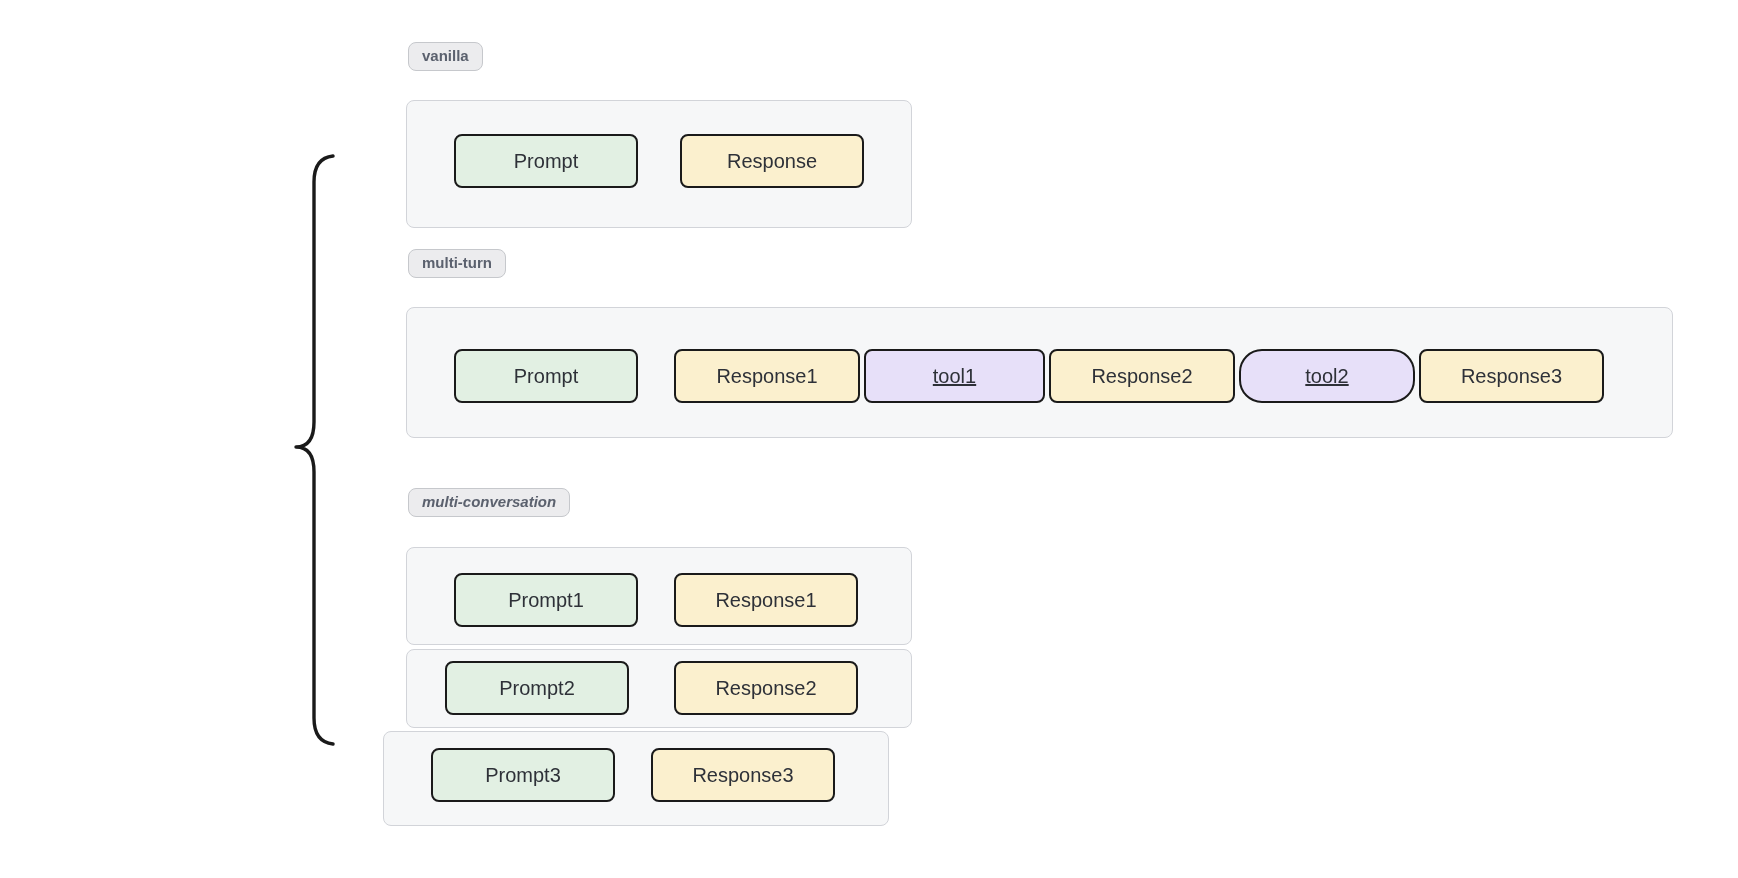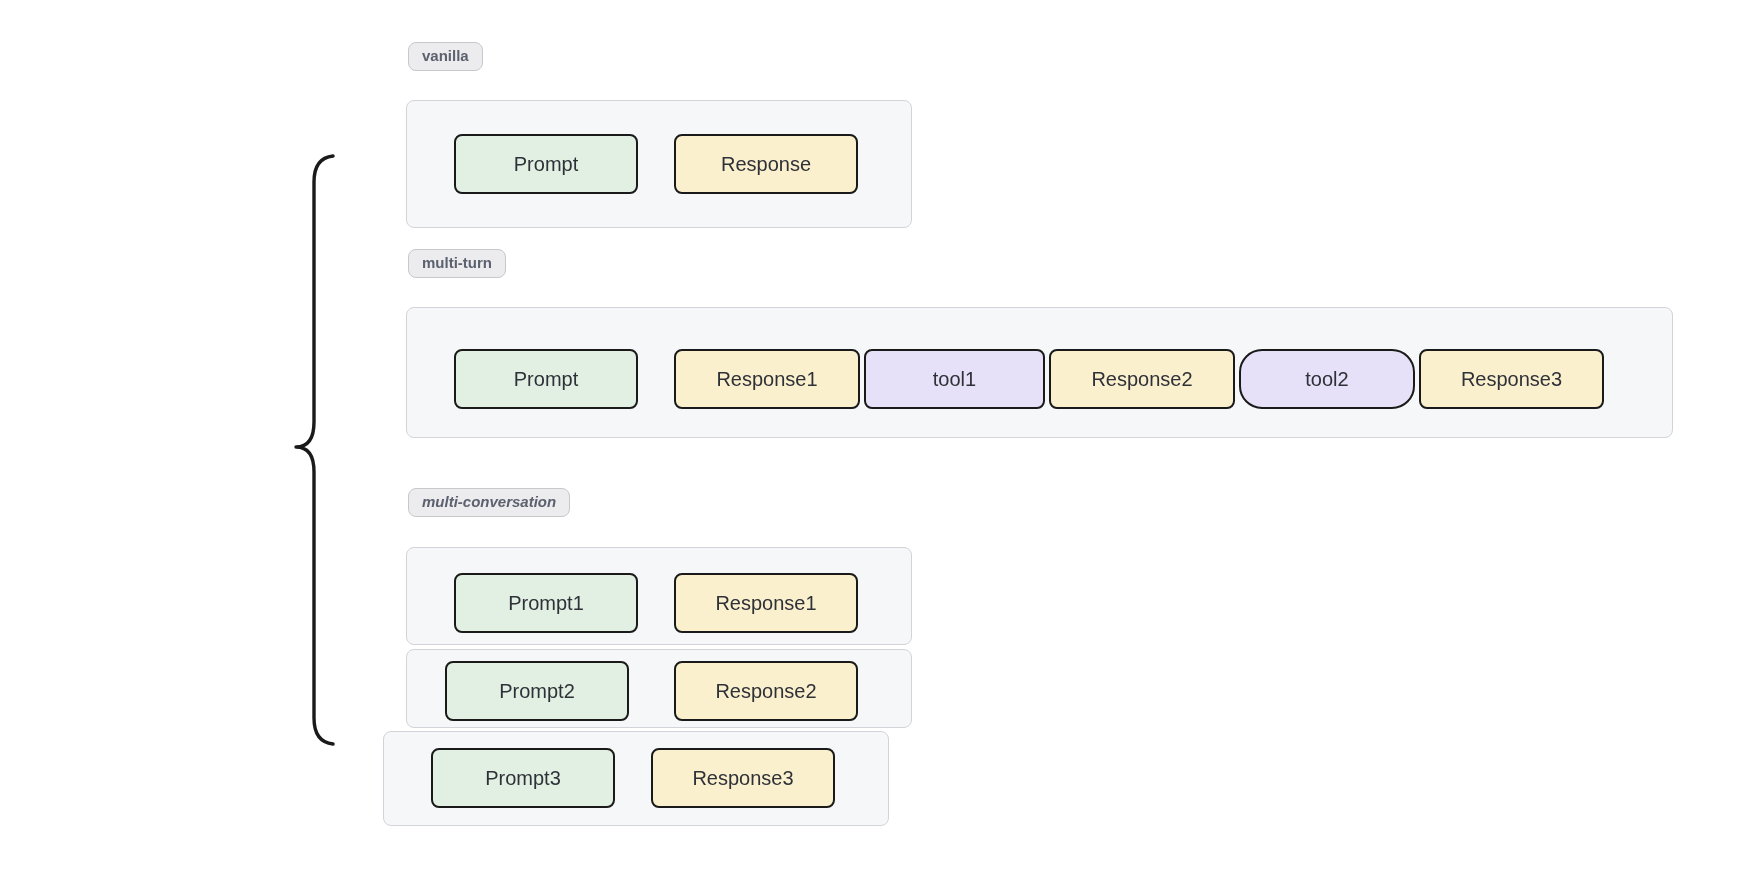--- a/index.html
+++ b/index.html
@@ -11,34 +11,34 @@
   .canvas {
     position: relative;
     width: 1738px;
     height: 878px;
     background: #ffffff;
     overflow: hidden;
   }
   
   .node {
     position: absolute;
-    height: 60px;
+    height: 54px;
     box-sizing: border-box;
     border: 2.6px solid var(--node-border, #1a1a1a);
     border-radius: 8px;
     display: flex;
     align-items: center;
     justify-content: center;
     font-size: 20px;
     color: #2e3138;
     white-space: nowrap;
   }
   .node.prompt   { background: var(--prompt-fill, #e2f0e3); }
   .node.response { background: var(--response-fill, #fbf0ce); }
-  .node.tool     { background: var(--tool-fill, #e7e0f9); }
+  .node.tool     { background: var(--tool-fill, #e7e0f9); text-decoration: underline; }
   .node.sample   { background: var(--sample-fill, #eef1fa); height: 72px; }
   
   .container {
     position: absolute;
     box-sizing: border-box;
     background: var(--container-fill, #f6f7f8);
     border: 1.5px solid var(--container-border, #d2d4d9);
     border-radius: 8px;
   }
   
@@ -74,21 +74,21 @@
 
 
   <svg class="brace" width="70" height="620" viewBox="0 0 70 620" aria-hidden="true">
     <path d="M57,16 Q38,18 38,42 L38,282 Q38,307 20,307 Q38,307 38,332 L38,578 Q38,602 57,604"></path>
   </svg>
 
   <div class="group-label" style="left:408px; top:42px;">vanilla</div>
 
   <div class="container" style="left:406px; top:100px; width:506px; height:128px;">
     <div class="node prompt" style="left:47px; top:33px; width:184px;">Prompt</div>
-    <div class="node response" style="left:267px; top:33px; width:184px;text-align:center;">Response</div>
+    <div class="node response" style="left:273px; top:33px; width:184px;text-align:center;">Response</div>
   </div>
 
   <div class="group-label" style="left:408px; top:249px;">multi-turn</div>
 
   <div class="container" style="left:406px; top:307px; width:1267px; height:131px;">
     <div class="node prompt" style="left:47px; top:41px; width:184px;">Prompt</div>
     <div class="node response" style="left:267px; top:41px; width:186px;">Response1</div>
     <div class="node tool" style="left:457px; top:41px; width:181px;">tool1</div>
     <div class="node response" style="left:642px; top:41px; width:186px;">Response2</div>
     <div class="node tool" style="left:832px; top:41px; width:176px;border-radius:23px;">tool2</div>

